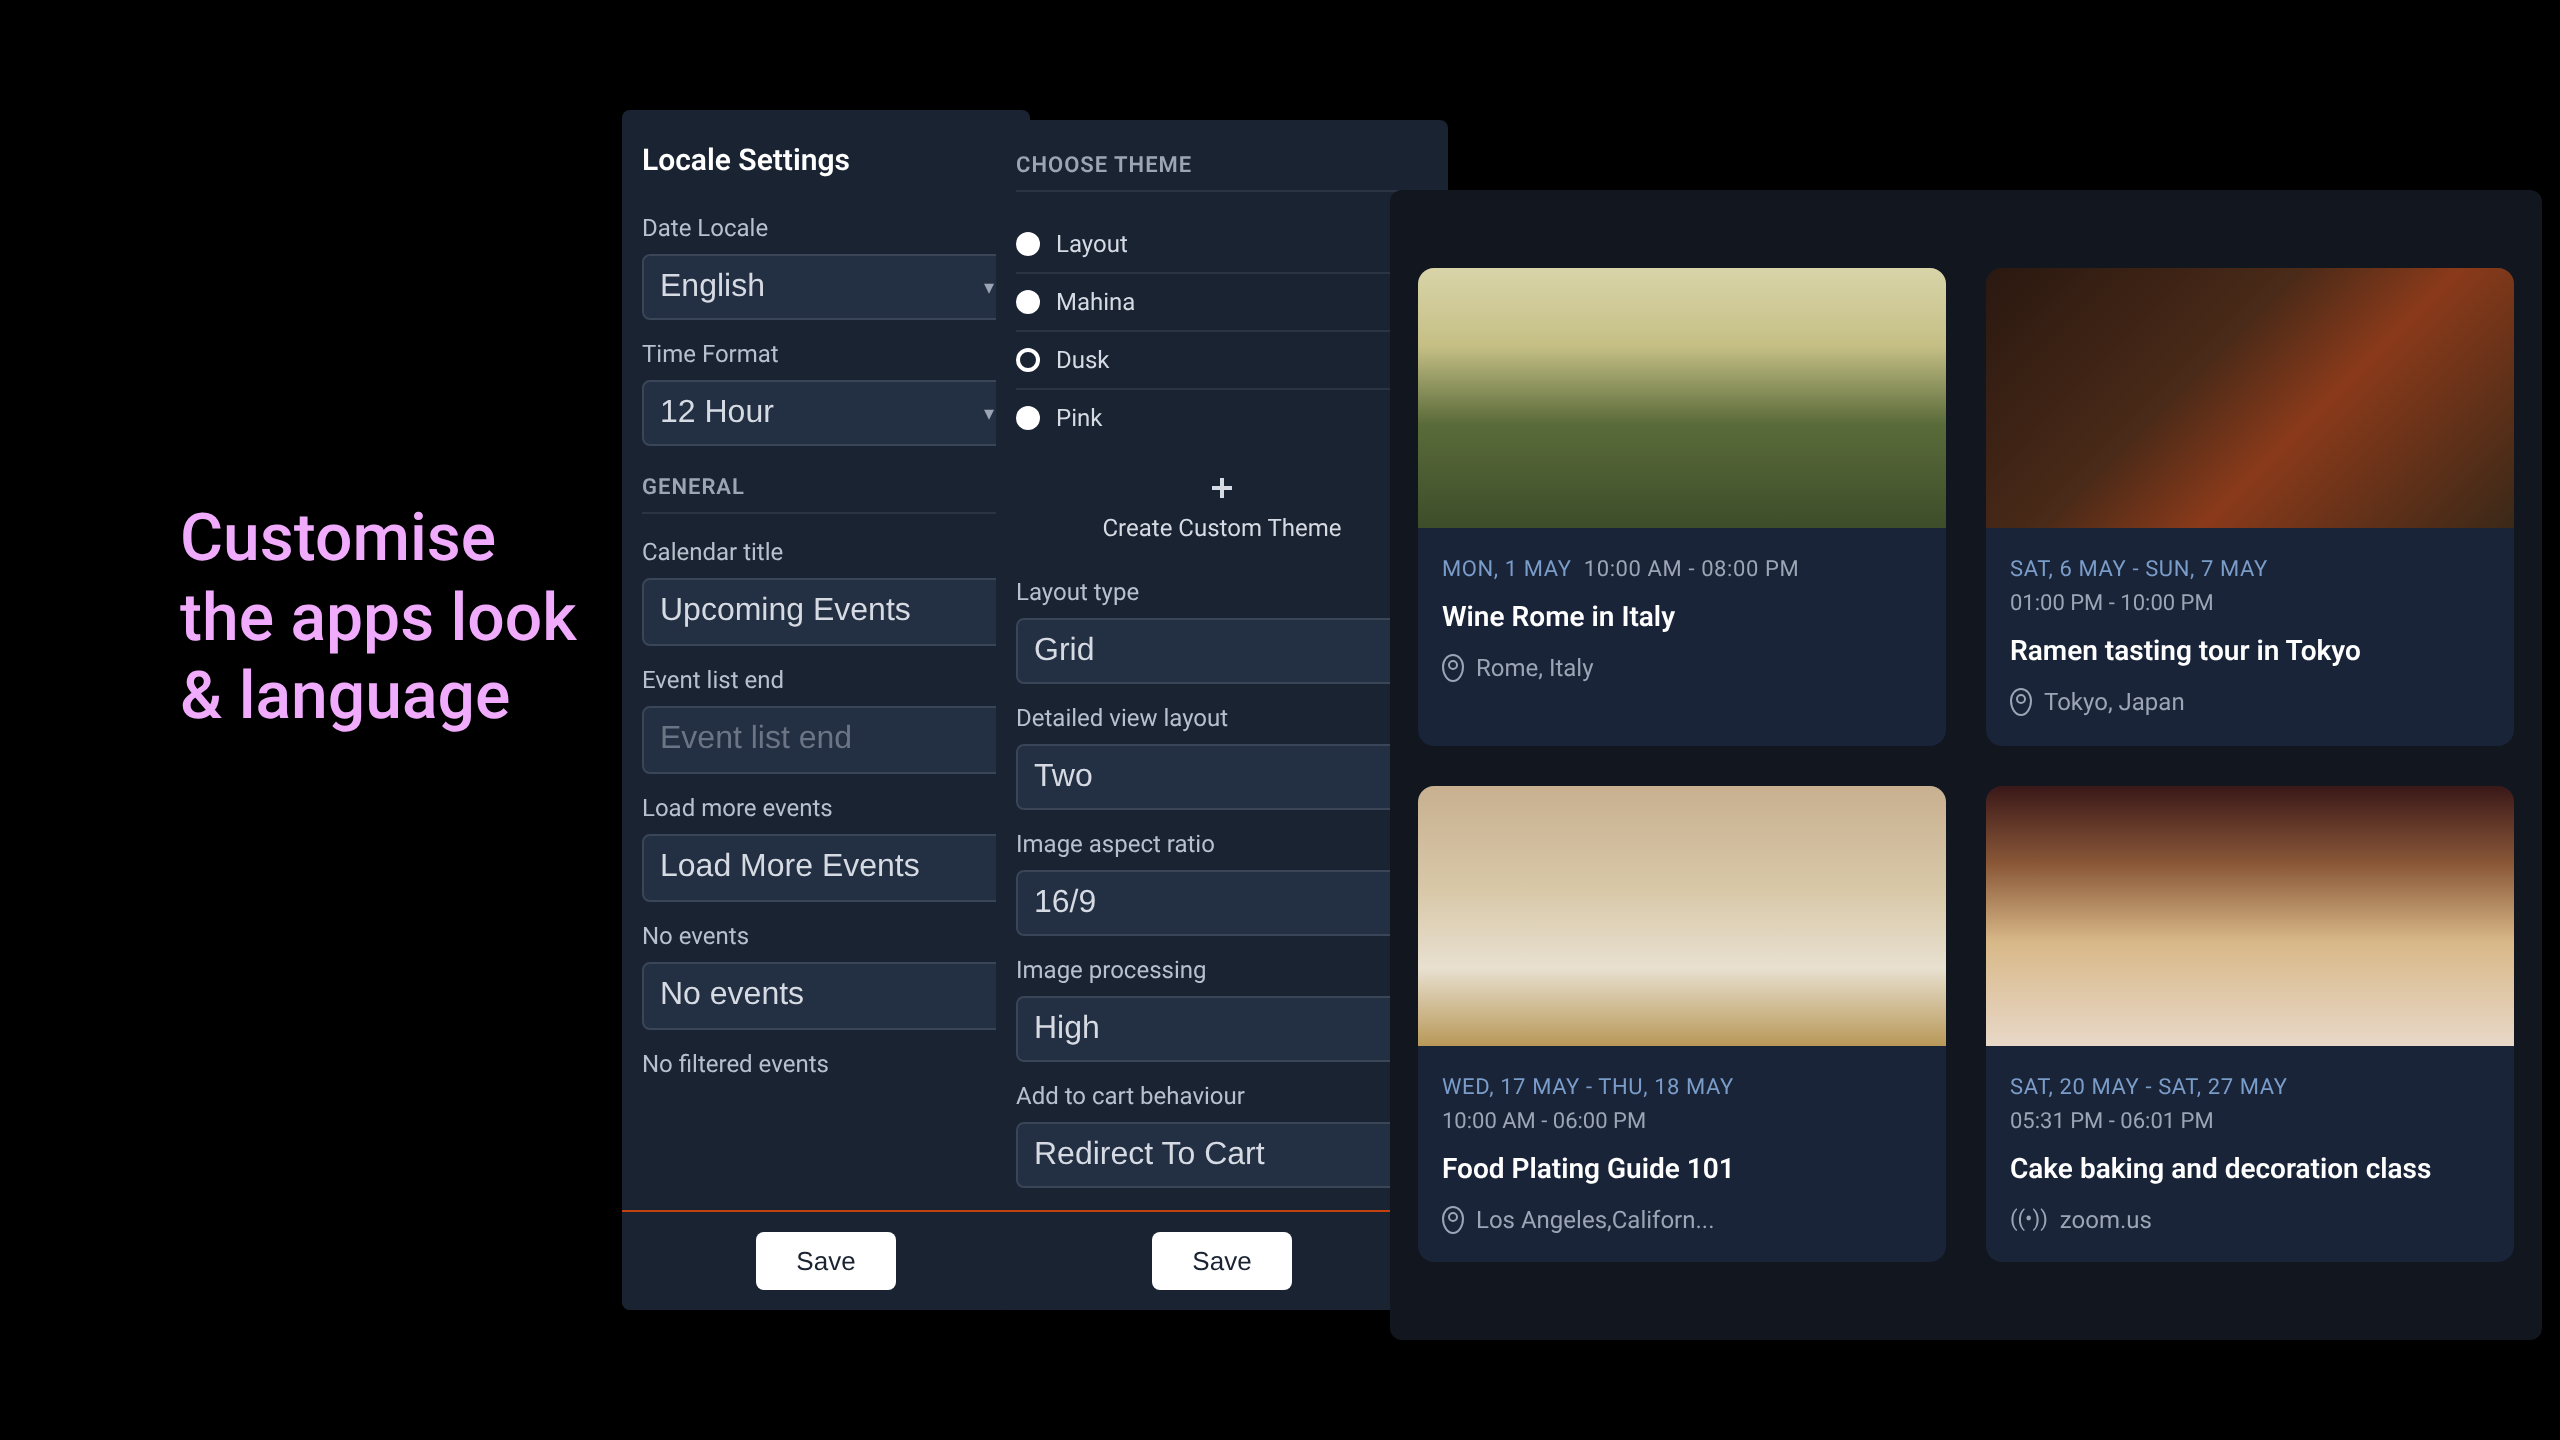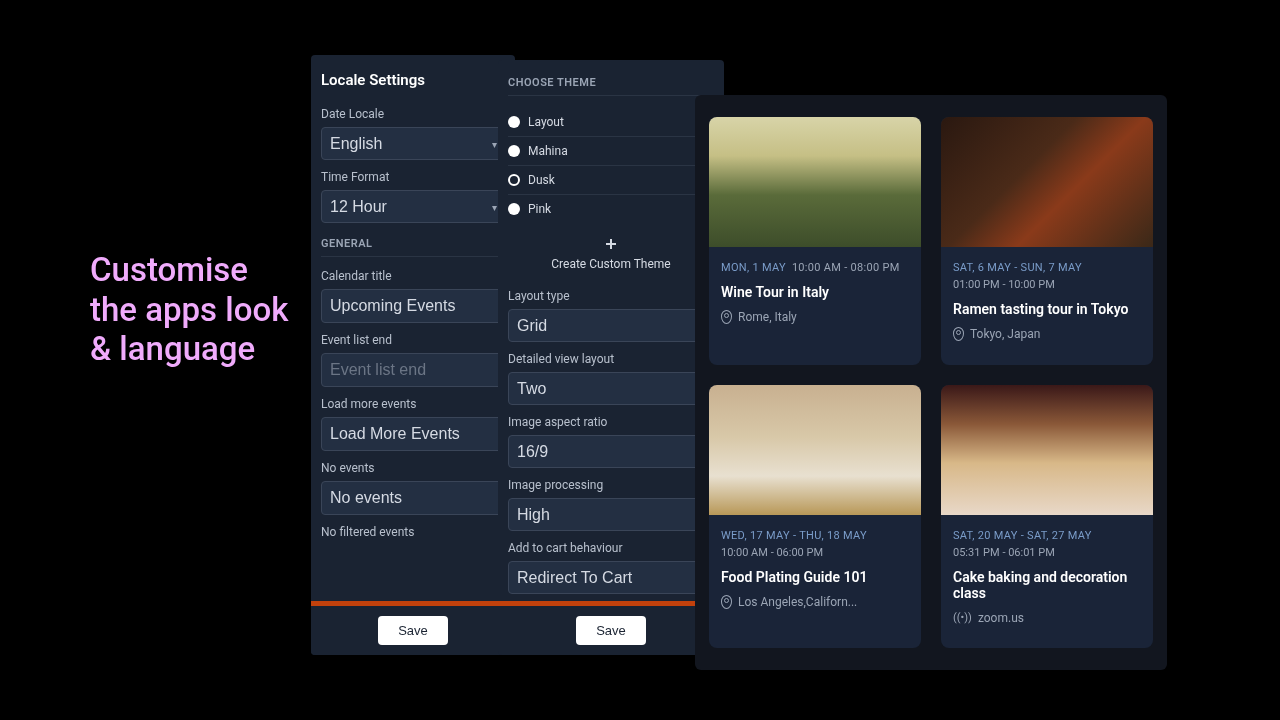--- a/index.html
+++ b/index.html
@@ -144,41 +144,41 @@
   content: '';
   position: absolute;
   background: #d5dae3;
 }
 .plus-icon::before { width: 10px; height: 1.5px; top: 4px; left: 0; }
 .plus-icon::after { width: 1.5px; height: 10px; top: 0; left: 4px; }
 .save-bar {
   padding: 10px;
   text-align: center;
   background: #1a2332;
-  border-top: 5px solid #c2410c;
+  border-top: 1px solid #c2410c;
 }
 .save-btn {
   background: #fff;
   color: #1a2332;
   border: none;
   padding: 7px 20px;
   border-radius: 4px;
   font-size: 13px;
   font-weight: 500;
   cursor: pointer;
 }
 .preview {
   position: absolute;
   left: 695px;
   top: 95px;
-  width: 472px;
+  width: 576px;
   height: 575px;
   background: #12161f;
   border-radius: 6px;
-  padding: 22px 14px;
+  padding: 39px 14px;
   display: grid;
   grid-template-columns: 1fr 1fr;
   gap: 20px 20px;
 }
 .card {
   background: #1a2438;
   border-radius: 8px;
   overflow: hidden;
   display: flex;
   flex-direction: column;
@@ -336,21 +336,21 @@
   </div>
 </div>
 
 <div class="preview">
   <div class="card">
     <div class="card-img img1"></div>
     <div class="card-body">
       <div class="card-date">
         <span>MON, 1 MAY</span>&nbsp;&nbsp;<span style="color:#9ba5b5">10:00 AM - 08:00 PM</span>
       </div>
-      <div class="card-title">Wine Tour in Italy</div>
+      <div class="card-title">Wine Rome in Italy</div>
       <div class="card-loc">
         <span class="pin-icon"></span>
         <span>Rome, Italy</span>
       </div>
     </div>
   </div>
 
   <div class="card">
     <div class="card-img img2"></div>
     <div class="card-body">

